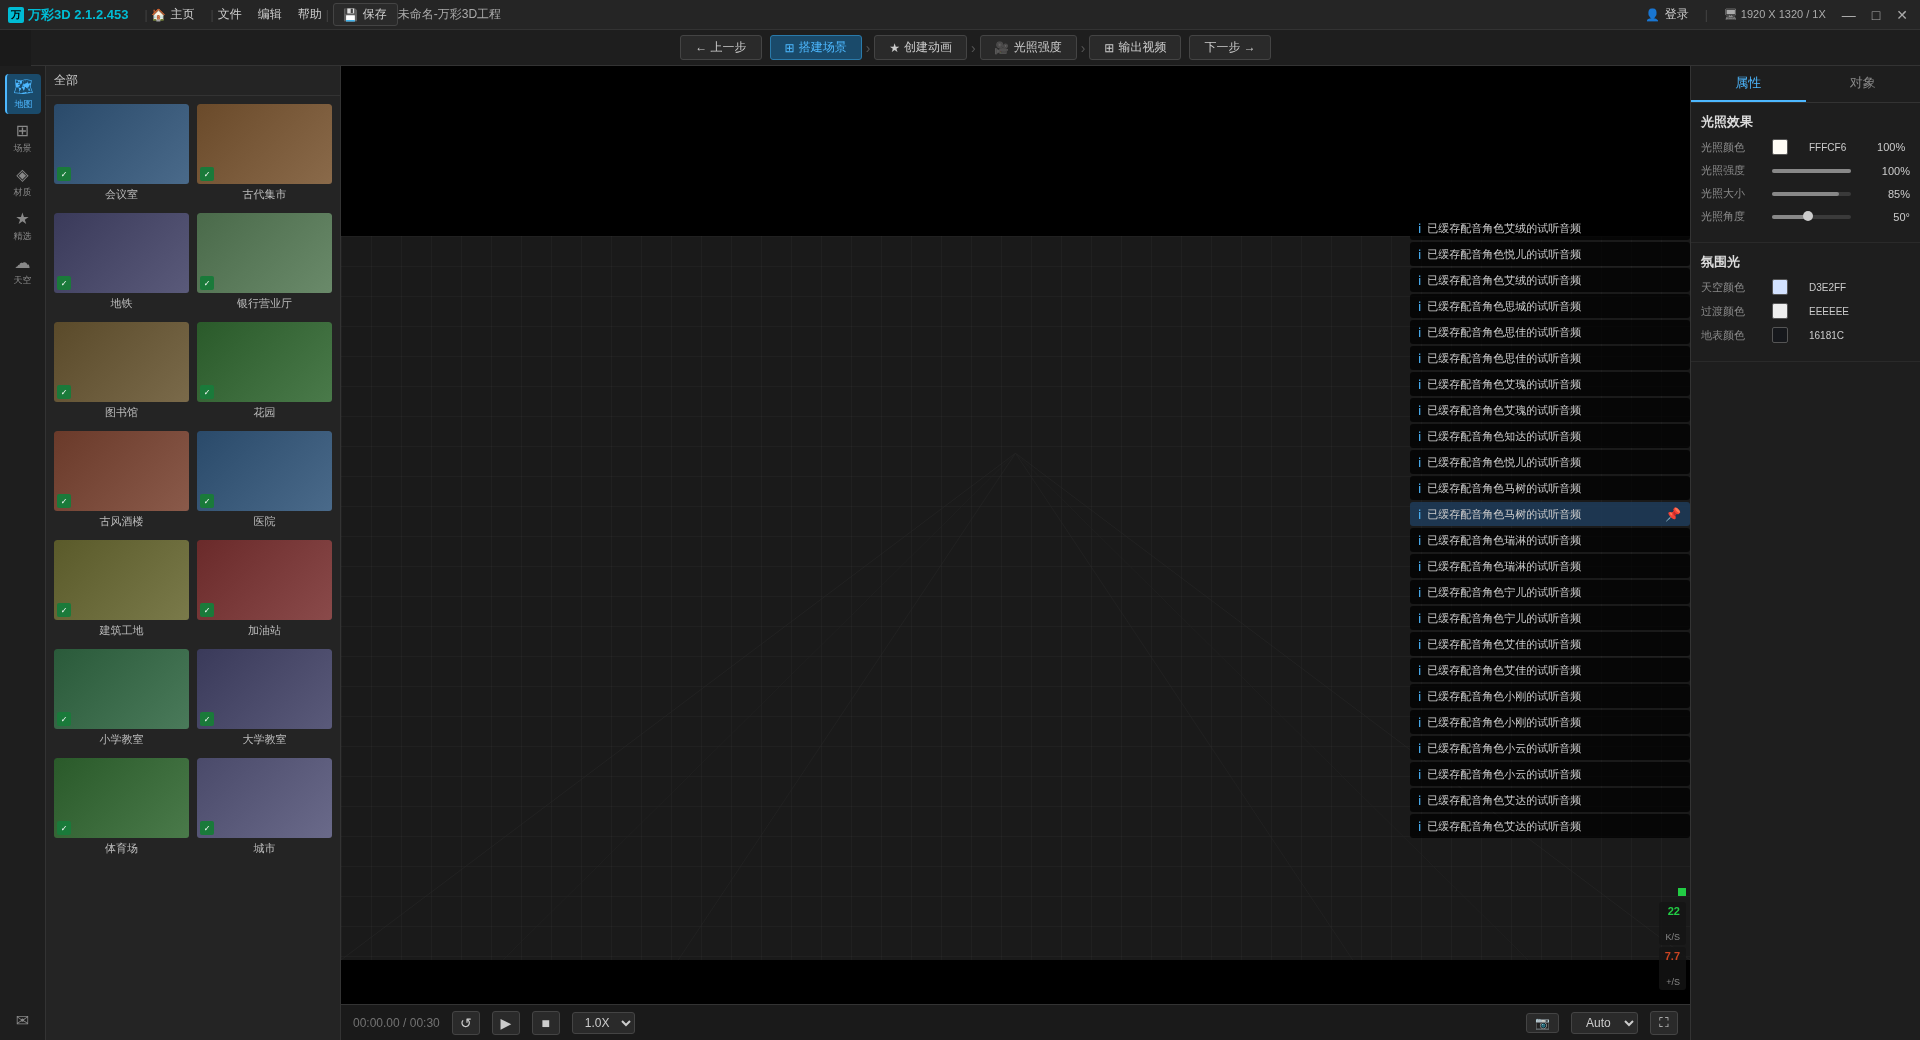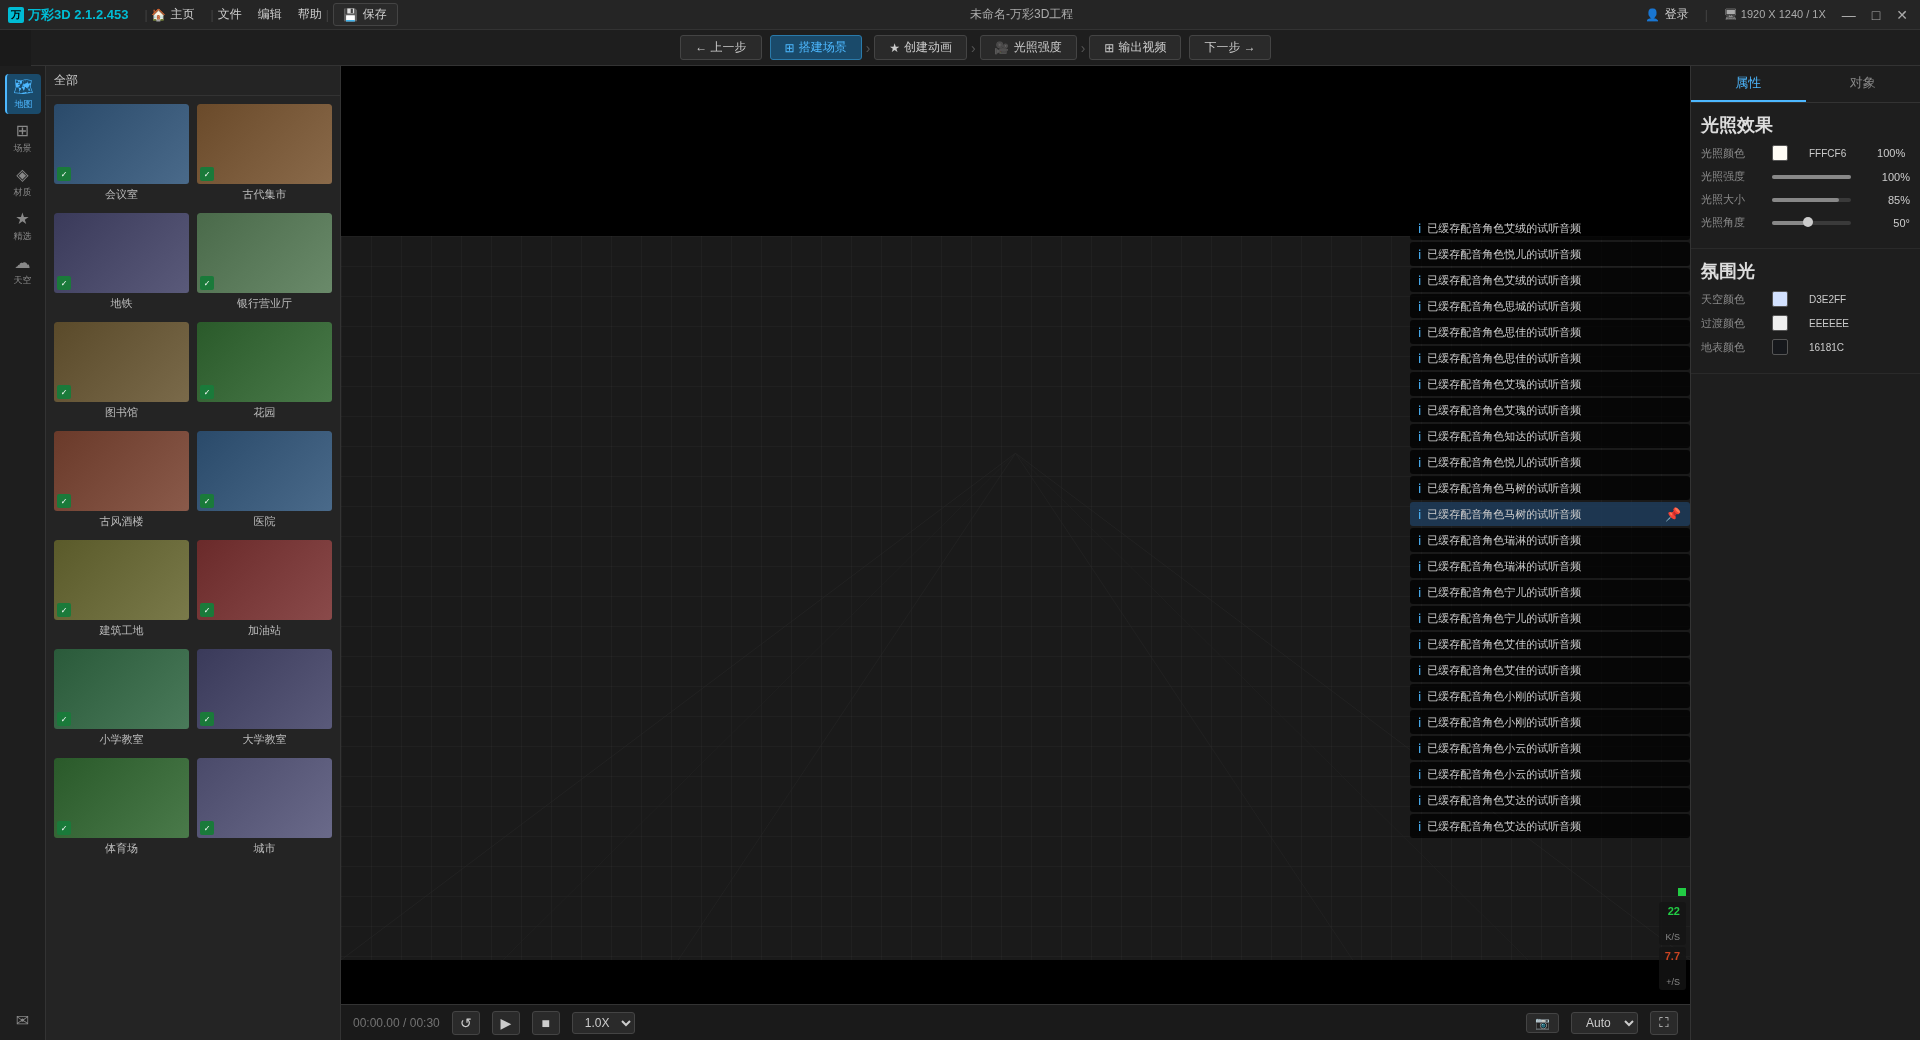--- a/index.html
+++ b/index.html
@@ -13,21 +13,21 @@
       align-items: center;
       padding: 0 8px;
       flex-shrink: 0;
       border-bottom: 1px solid #333;
     }
     .title-logo { color: #00bcd4; font-size: 13px; font-weight: bold; margin-right: 12px; display: flex; align-items: center; gap: 4px; }
     .title-logo-icon { width: 16px; height: 16px; background: #00bcd4; border-radius: 2px; display: flex; align-items: center; justify-content: center; color: #000; font-size: 10px; font-weight: bold; }
     .title-home { color: #ccc; margin-right: 12px; display: flex; align-items: center; gap: 4px; cursor: pointer; }
     .title-menu { display: flex; gap: 16px; }
     .title-menu span { color: #ccc; cursor: pointer; }
-    .title-center { flex: 1; text-align: center; color: #aaa; font-size: 12px; }
+    .title-center { flex: 1; text-align: left; color: #aaa; font-size: 12px; }
     .title-right { display: flex; align-items: center; gap: 12px; }
     .title-login { display: flex; align-items: center; gap: 4px; color: #ccc; cursor: pointer; }
     .title-res { color: #aaa; font-size: 11px; }
     .title-controls { display: flex; gap: 8px; }
     .title-controls span { cursor: pointer; color: #aaa; font-size: 14px; padding: 0 4px; }
     .save-btn { background: #2a2a2a; border: 1px solid #444; color: #ccc; padding: 2px 10px; border-radius: 3px; cursor: pointer; display: flex; align-items: center; gap: 4px; font-size: 12px; }
     .separator { color: #444; margin: 0 4px; }
 
     
     #step-bar {
@@ -249,21 +249,21 @@
       padding: 8px;
       cursor: pointer;
       color: #888;
       font-size: 13px;
     }
     .panel-tab.active { color: #4db8ff; border-bottom: 2px solid #4db8ff; }
     .panel-section {
       padding: 10px;
       border-bottom: 1px solid #2a2a2a;
     }
-    .section-title { color: #ddd; font-size: 18px; font-weight: bold; margin-bottom: 8px; }
+    .section-title { color: #ddd; font-size: 13px; font-weight: bold; margin-bottom: 8px; }
     .prop-row {
       display: flex;
       align-items: center;
       margin-bottom: 8px;
       gap: 21px;
     }
     .prop-label { color: #888; font-size: 11px; width: 50px; flex-shrink: 0; }
     .prop-color-swatch {
       width: 16px;
       height: 16px;
@@ -341,21 +341,21 @@
     <span>保存</span>
   </div>
   <div class="title-center">未命名-万彩3D工程</div>
   <div class="title-right">
     <div class="title-login">
       <span>👤</span>
       <span>登录</span>
     </div>
     <span class="separator">|</span>
     <span class="title-res">
-      🖥 <span>1920 X 1240 / 1X</span>
+      🖥 <span>1920 X 1320 / 1X</span>
     </span>
     <div class="title-controls">
       <span>—</span>
       <span>□</span>
       <span>✕</span>
     </div>
   </div>
 </div>
 
 <div id="step-bar">

